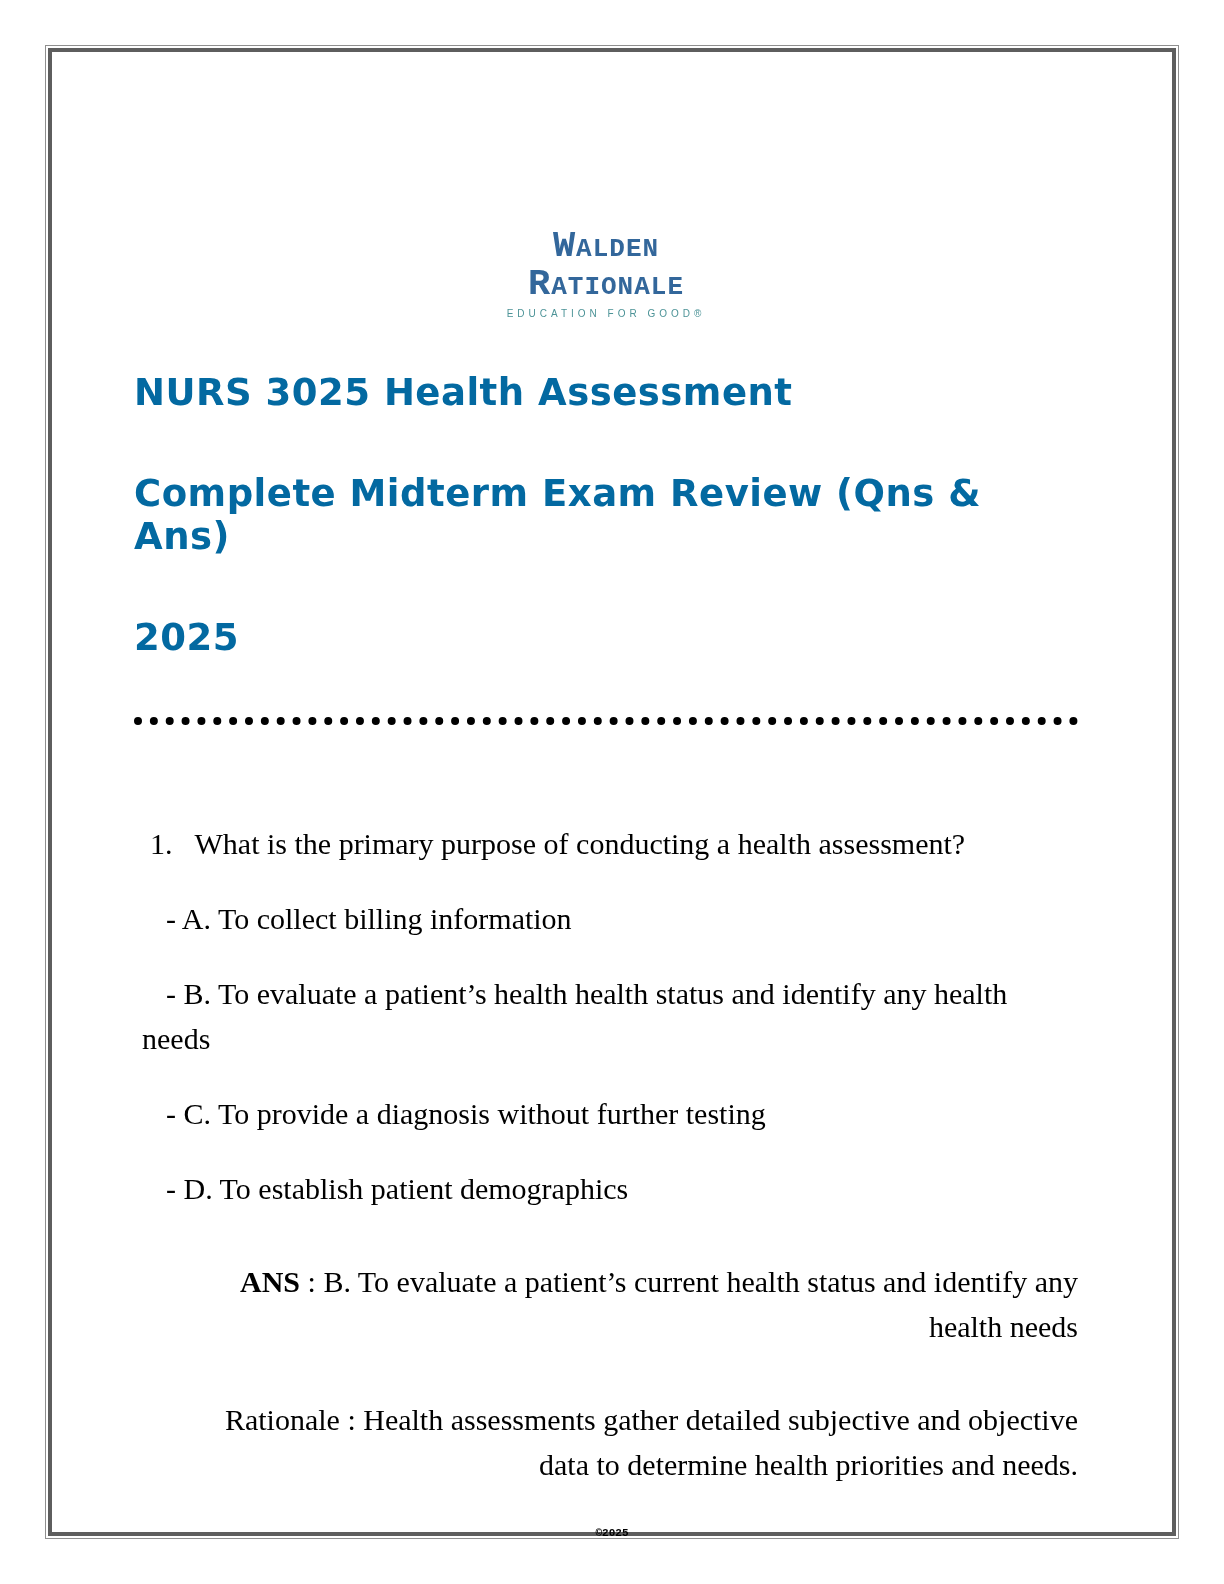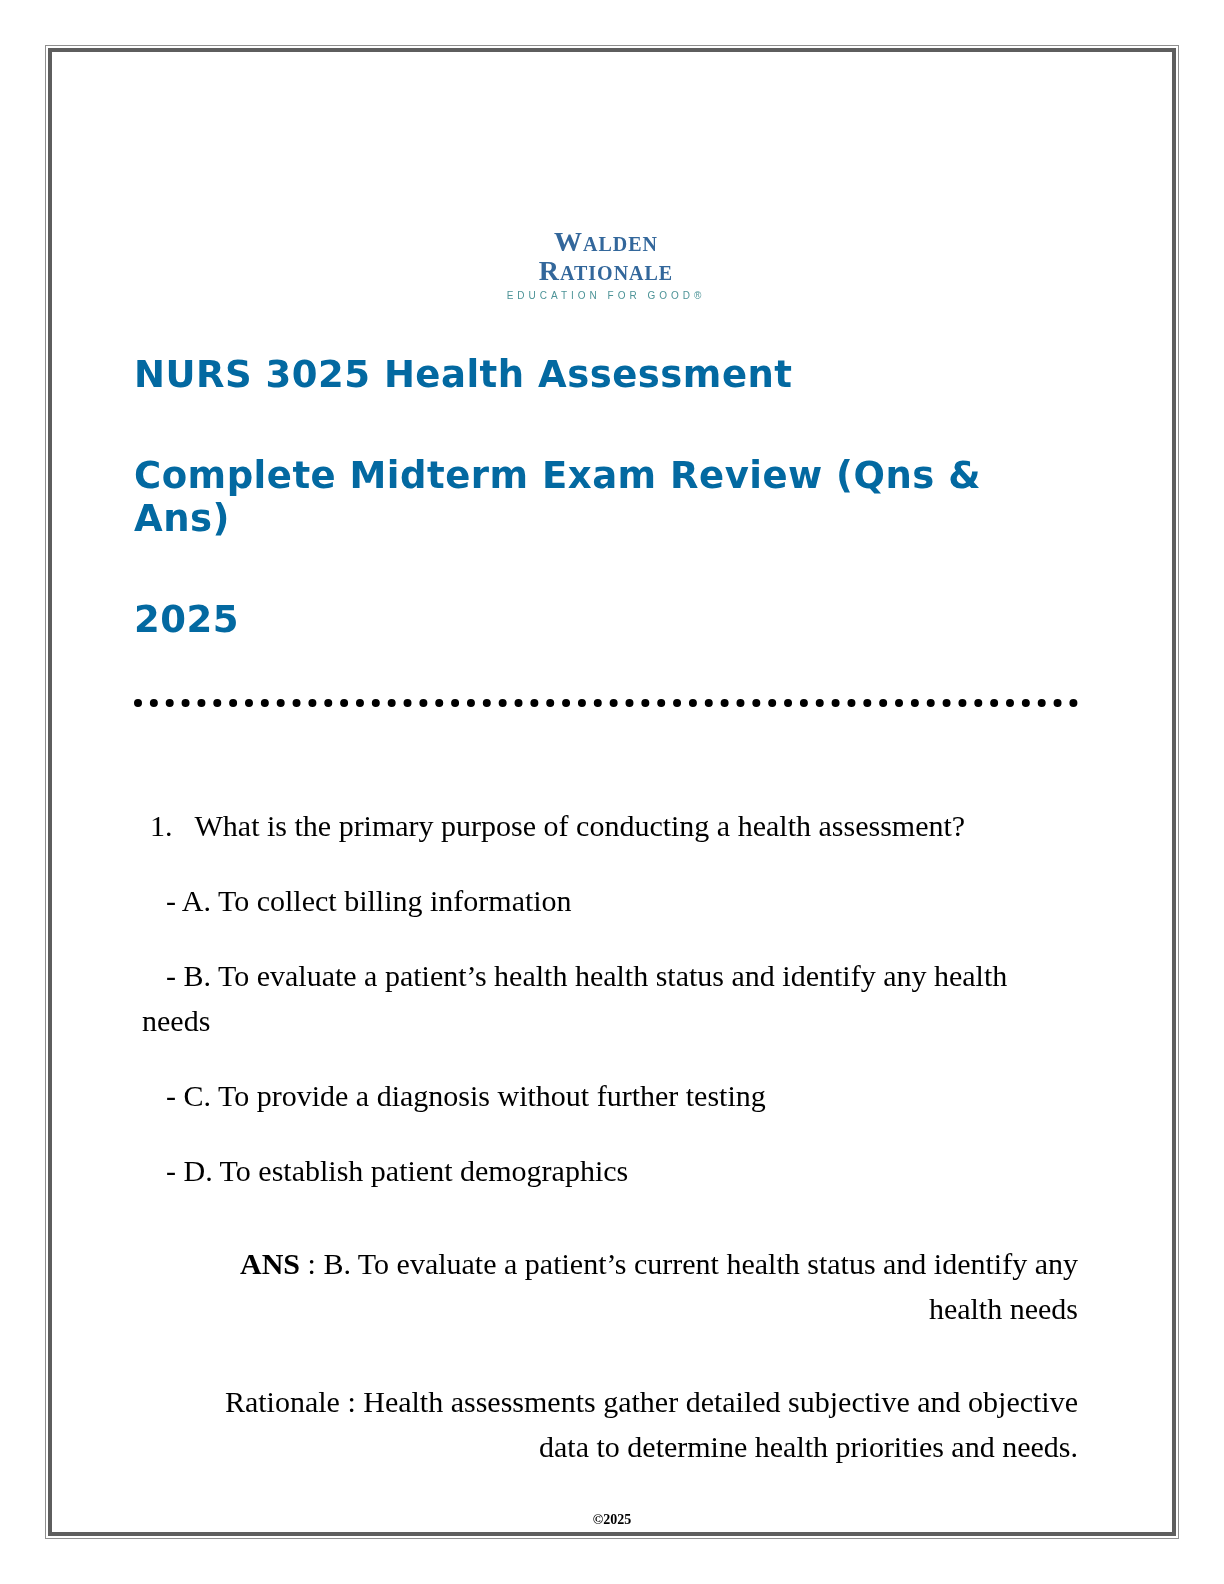--- a/index.html
+++ b/index.html
@@ -31,24 +31,24 @@
     inset: 0;
     padding: 228px 146px 0 134px;
     box-sizing: border-box;
   }
   
   .logo {
     text-align: center;
     margin-bottom: 52px;
   }
   .logo-name {
-    font-family: Liberation Serif, serif;
+    font-family: Liberation Mono, monospace;
     font-variant: small-caps;
     font-weight: bold;
-    font-size: 28px;
+    font-size: 37px;
     line-height: 1.02;
     letter-spacing: 1px;
     color: #33679b;
   }
   .logo-name div { margin: 0; }
   .logo-tagline {
     margin-top: 5px;
     font-family: "Liberation Sans", sans-serif;
     font-size: 10px;
     letter-spacing: 4px;
@@ -86,26 +86,26 @@
   .answer-line, .rationale-line {
     margin: 48px 0 0 0;
     text-indent: 45px;
     text-align: right;
   }
   .answer-label {
     font-weight: bold;
   }
   .footer {
     position: absolute;
-    bottom: 56px;
+    bottom: 45px;
     left: 0; right: 0;
     text-align: center;
-    font-family: Liberation Serif, serif;
+    font-family: Liberation Mono, monospace;
     font-weight: bold;
-    font-size: 14px;
+    font-size: 11px;
   }
 </style>
 </head>
 <body>
 
 <div class="page-frame">
   <div class="page-frame-inner"></div>
 </div>
 
 <div class="content">

